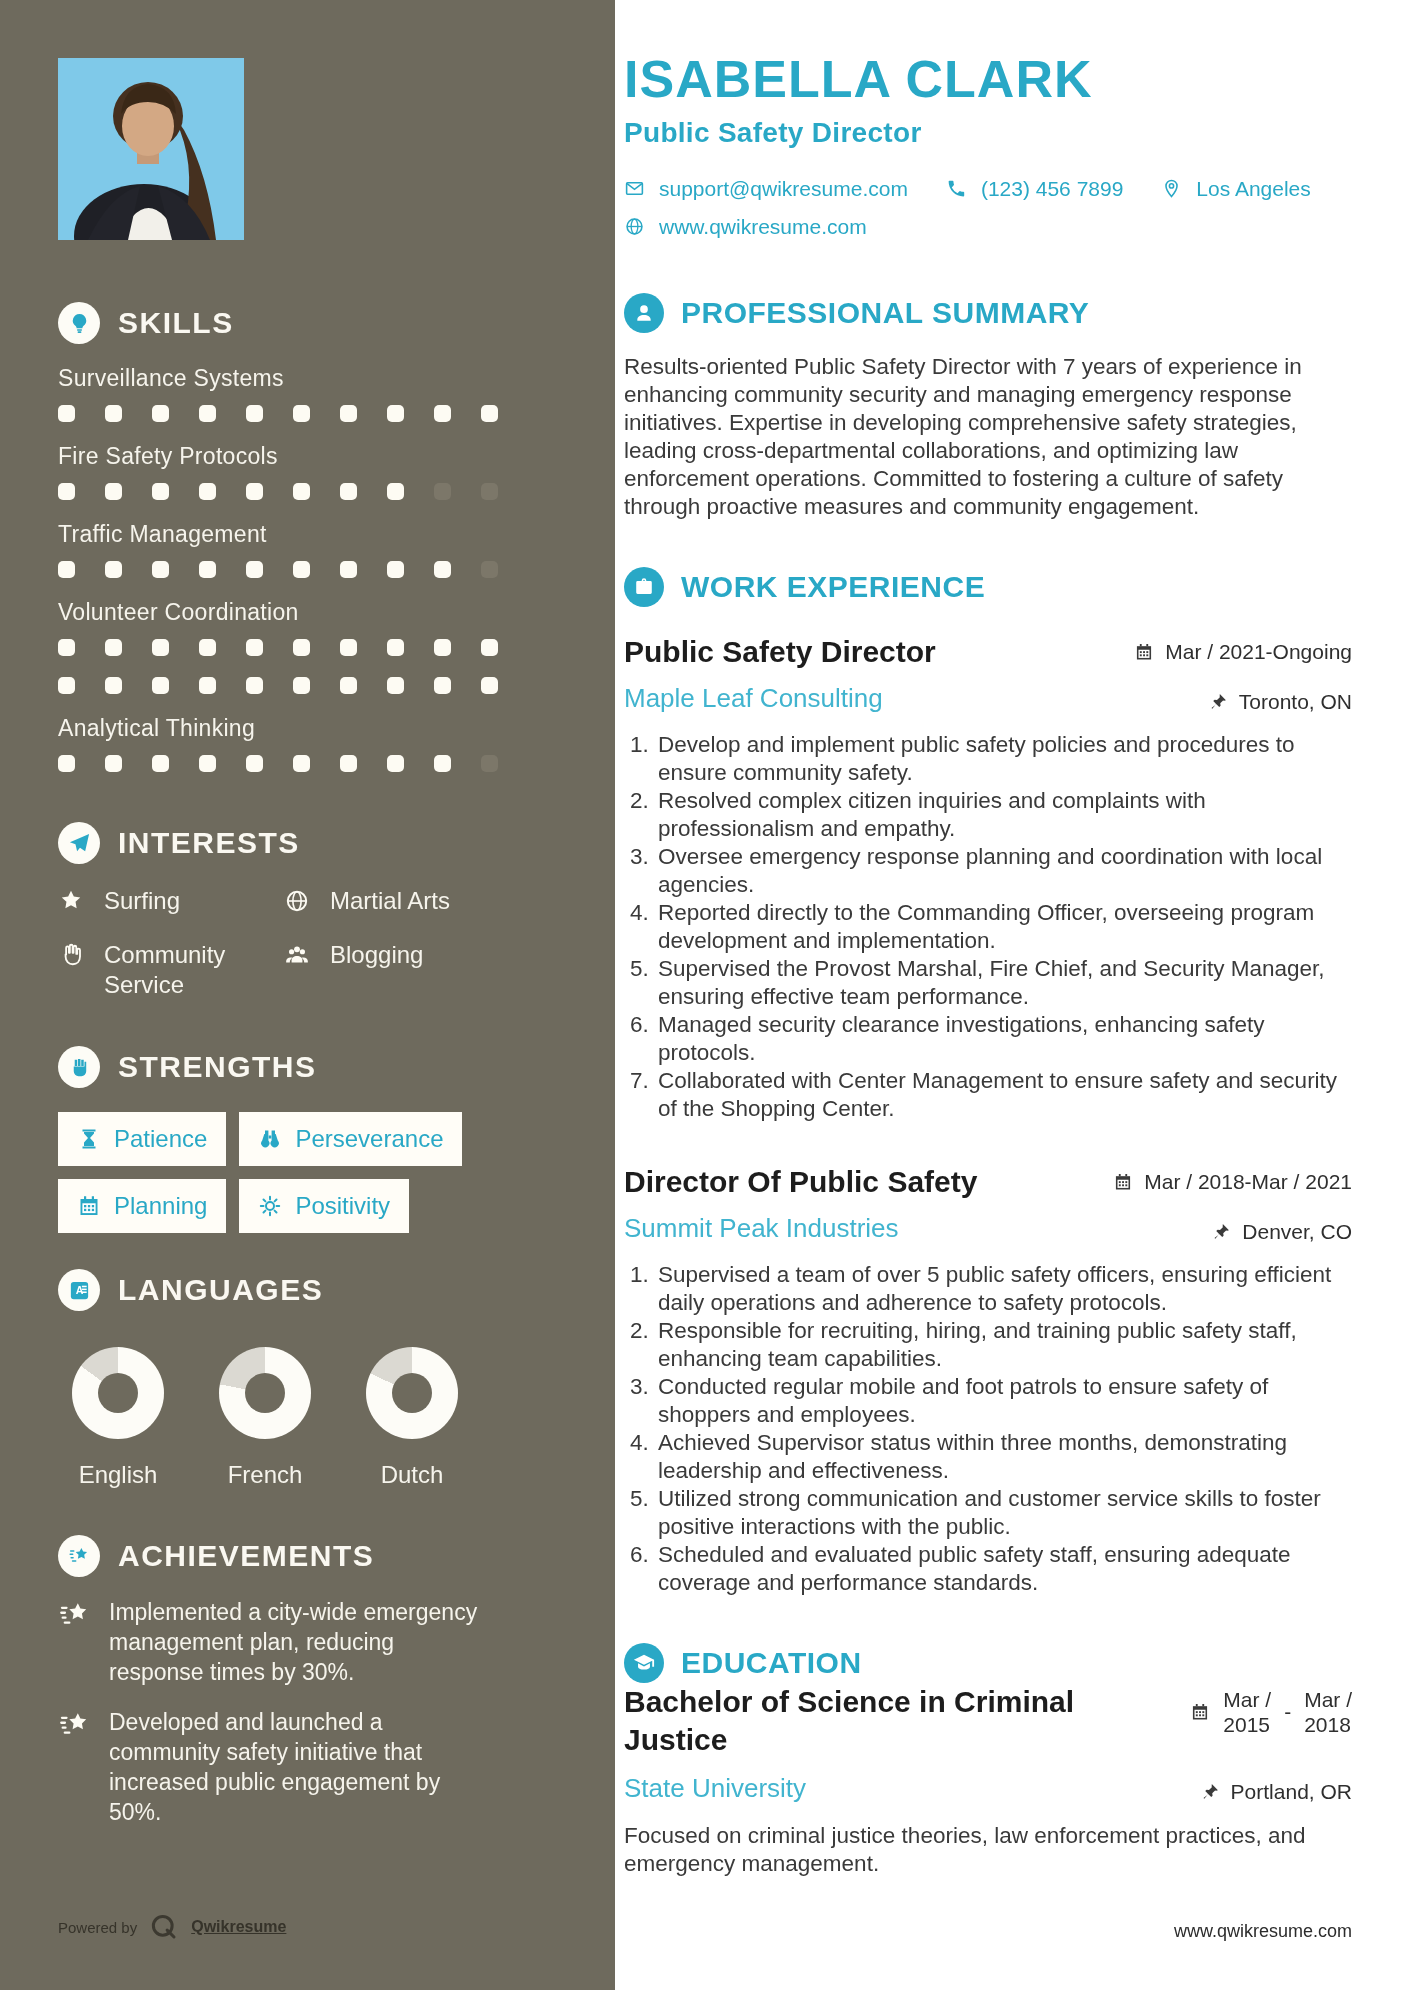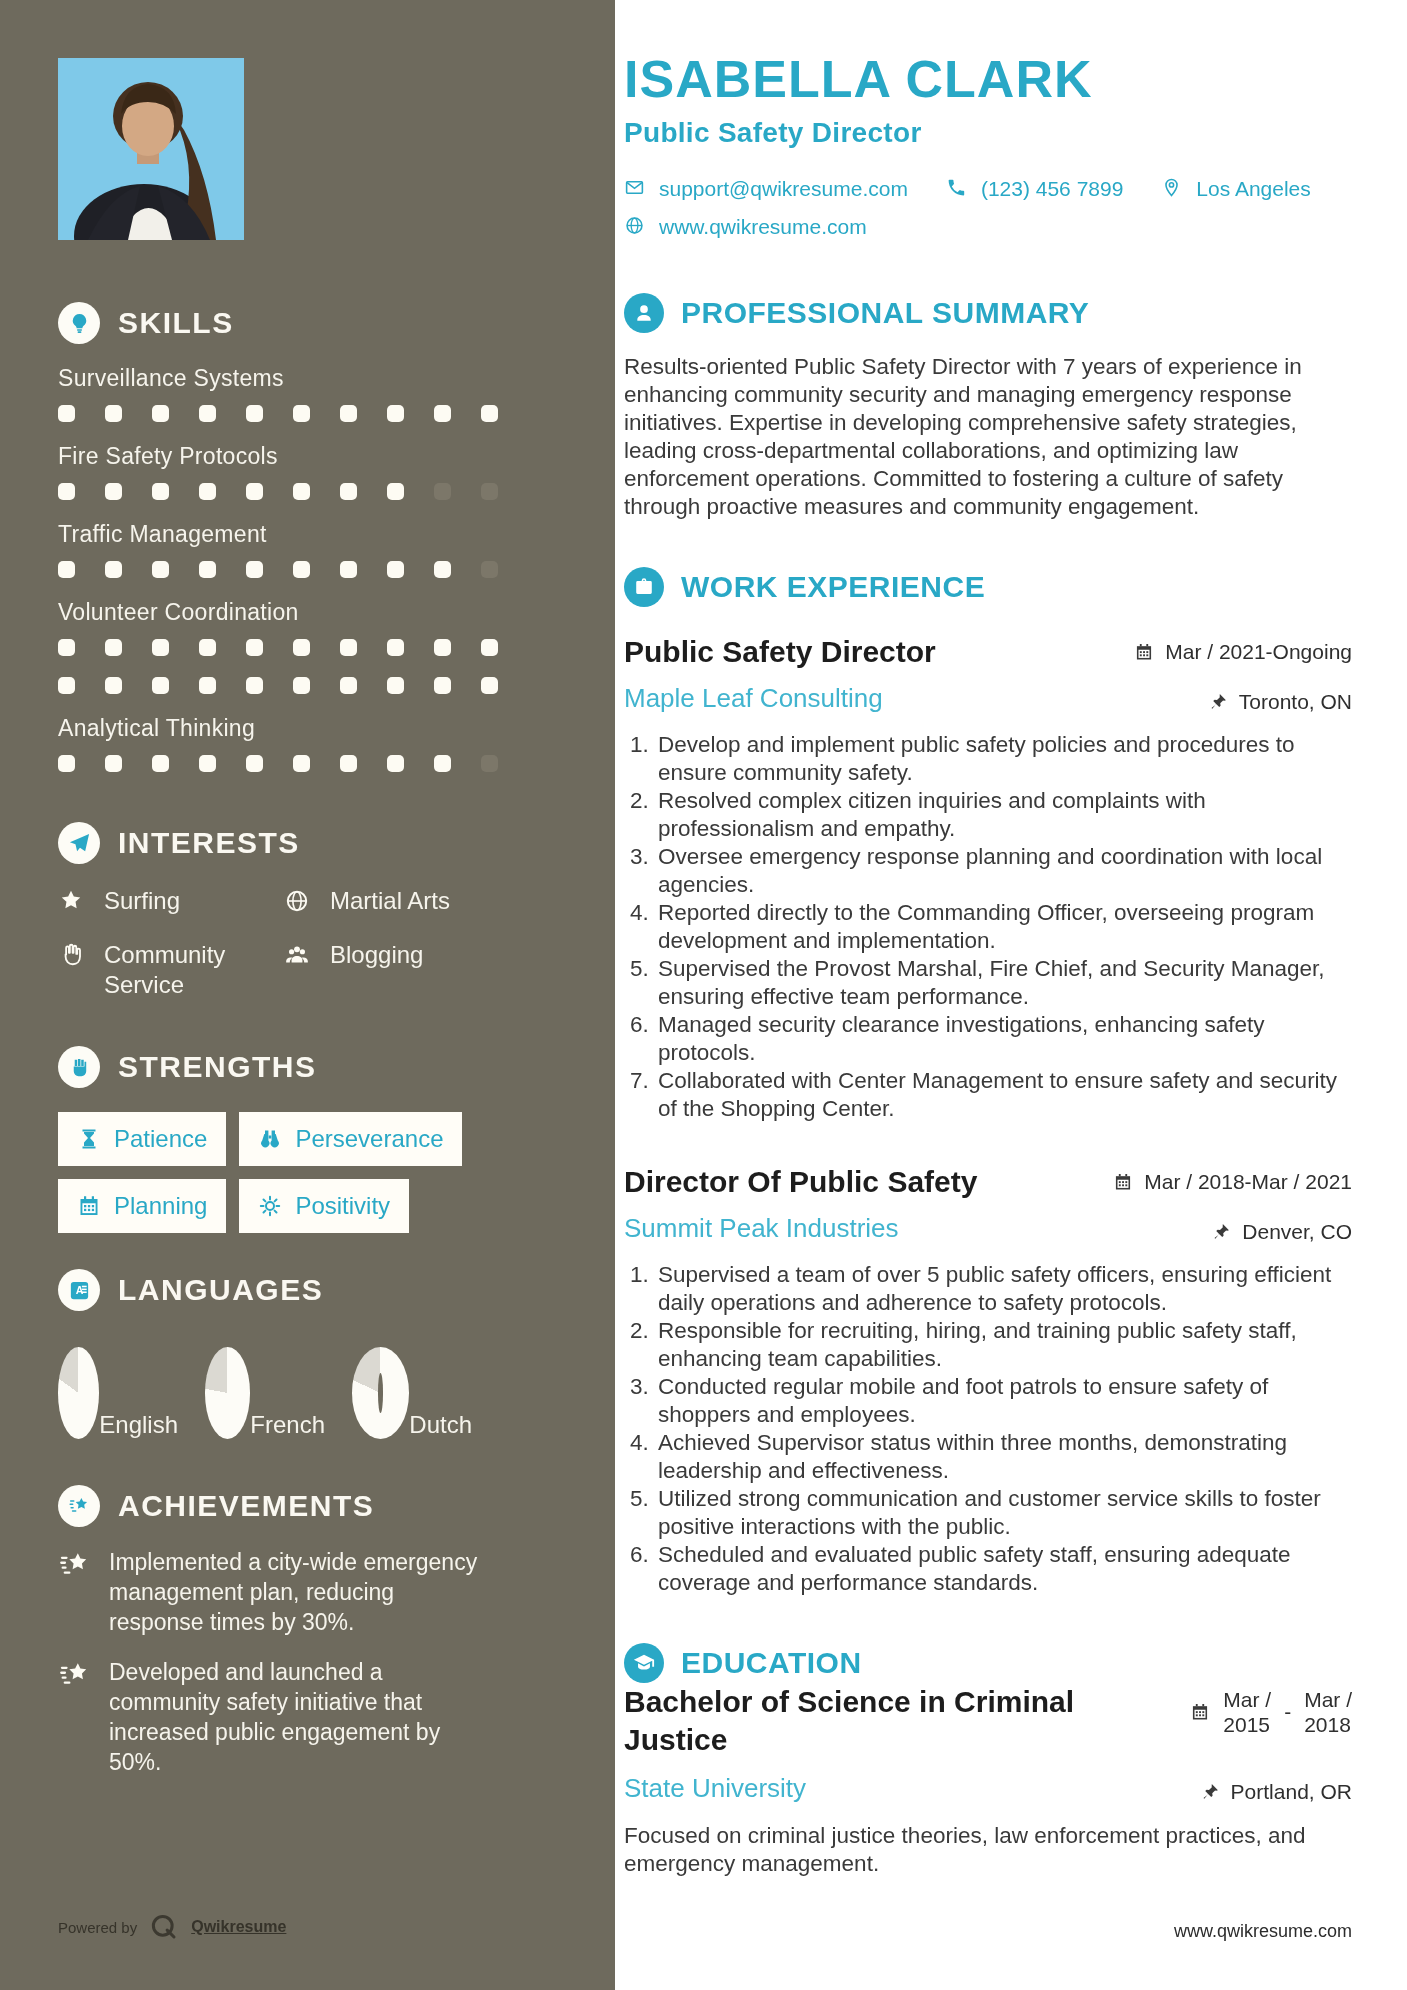--- a/index.html
+++ b/index.html
@@ -31,42 +31,42 @@
   .int-item{display:flex;gap:20px;align-items:flex-start;color:#f6f4ec;font-size:24px;line-height:30px}
   .int-item svg{width:26px;height:26px;color:#fdfbf3;flex:none;margin-top:2px}
 
   .strengths{margin-top:46px}
   .chips{margin-top:24px;display:flex;flex-wrap:wrap;gap:13px;width:452px}
   .chip{display:inline-flex;align-items:center;gap:13px;background:#fffdf7;padding:13px 19px;font-size:24px;color:var(--accent);white-space:nowrap}
   .chip svg{width:24px;height:24px;color:var(--accent)}
 
   .languages{margin-top:36px}
   .langs{margin-top:36px;display:flex;gap:27px}
-  .lang{width:120px;display:flex;flex-direction:row;align-items:flex-end}
+  .lang{width:120px;display:flex;flex-direction:column;align-items:center}
   .donut{width:92px;height:92px;border-radius:50%;position:relative}
   .donut::after{content:"";position:absolute;inset:26px;border-radius:50%;background:var(--sidebar-bg)}
   .lang-label{margin-top:22px;font-size:24px;color:#f6f4ec}
 
   .achievements{margin-top:46px}
   .ach-item{display:flex;gap:17px;margin-top:20px}
   .ach-item svg{width:34px;height:34px;color:#fdfbf3;flex:none;margin-top:2px}
   .ach-text{font-size:23px;line-height:30px;color:#f6f4ec;width:376px}
 
   .foot-left{position:absolute;left:58px;bottom:48px;display:flex;align-items:center;gap:12px;color:#36332a}
   .foot-left .pw{font-size:15px}
   .foot-left svg{width:30px;height:30px;color:#3c3930}
   .foot-left .brand{font-size:16px;font-weight:700;text-decoration:underline;color:#36332a}
 
   
   .main{position:absolute;left:564px;top:0;right:0;bottom:0;padding:52px 55px 0 60px}
   .name{font-size:52px;font-weight:700;color:var(--accent);letter-spacing:1px;line-height:1.05}
   .subtitle{margin-top:10px;font-size:28px;font-weight:700;color:var(--accent);letter-spacing:.3px}
   .contact{margin-top:28px}
   .c-row{display:flex;gap:38px;align-items:center;margin-top:14px}
-  .c-item{display:flex;gap:14px;align-items:flex-start;font-size:21px;color:var(--accent)}
+  .c-item{display:flex;gap:14px;align-items:center;font-size:21px;color:var(--accent)}
   .c-item svg{width:21px;height:21px;color:var(--accent)}
 
   .m-h{display:flex;align-items:center;gap:17px}
   .m-h .circ{width:40px;height:40px;border-radius:50%;background:var(--accent);display:flex;align-items:center;justify-content:center;flex:none}
   .m-h .circ svg{width:22px;height:22px;color:#fff}
   .m-h .t{font-size:30px;font-weight:700;color:var(--accent);letter-spacing:.5px}
 
   .summary{margin-top:54px}
   .summary p{margin-top:20px;font-size:22.5px;line-height:28px;color:var(--text-dark)}
 

